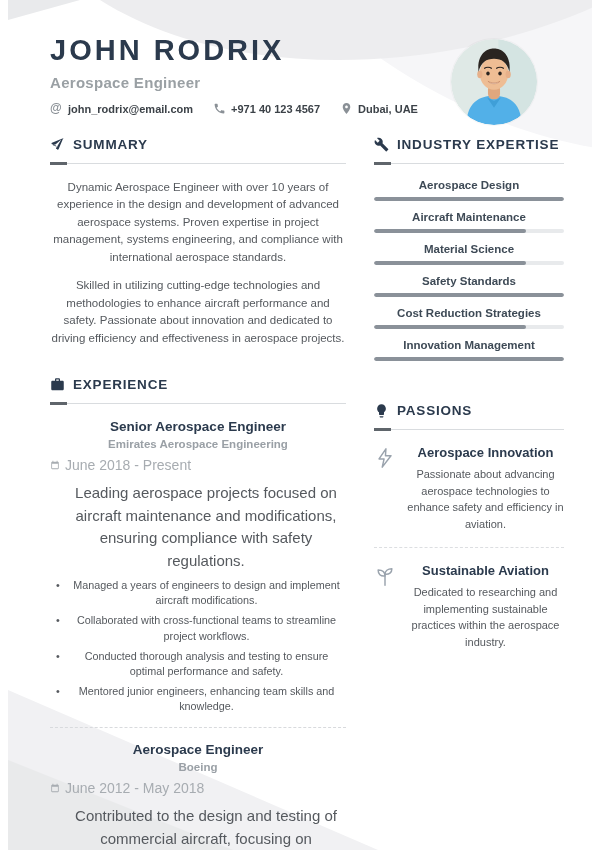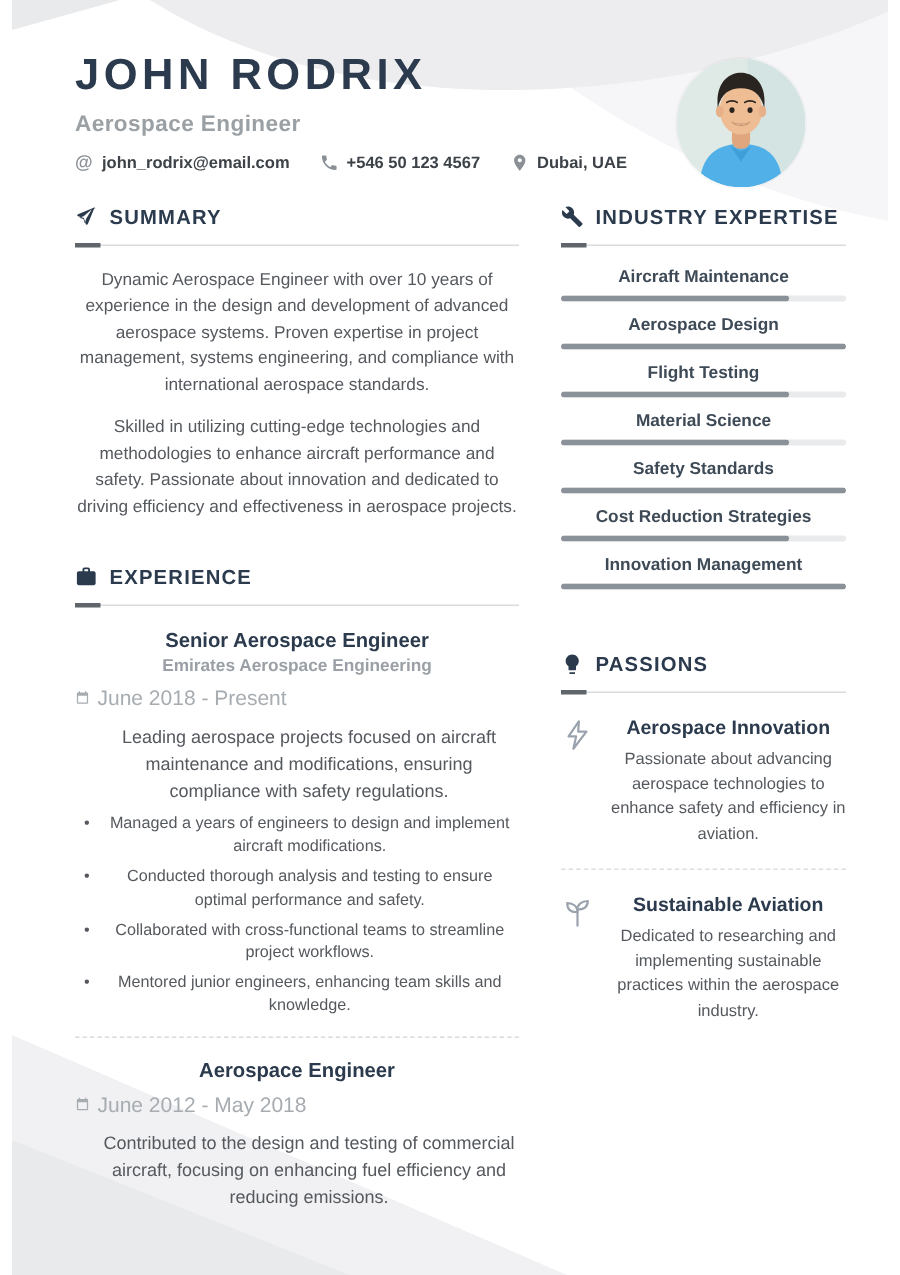--- a/index.html
+++ b/index.html
@@ -45,21 +45,21 @@
 
   
   .para { font-size:11.5px; line-height:1.52; color:#55595e; margin-bottom:11px; }
 
   
   .experience { margin-top:30px; }
   .job-title { font-size:13.5px; font-weight:bold; color:#2b3a4d; }
   .job-company { margin-top:4px; font-size:11.5px; font-weight:bold; color:#9aa0a6; }
   .job-dates { margin-top:7px; display:flex; align-items:center; gap:5px; font-size:14px; color:#a7acb1; }
   .job-dates svg { width:10px; height:10px; fill:#a7acb1; }
-  .job-desc { margin-top:9px; font-size:12px; line-height:1.5; color:#55595e;margin-left:16px; }
+  .job-desc { margin-top:9px; font-size:15px; line-height:1.5; color:#55595e;margin-left:16px; }
   .bullets { margin-top:6px; }
   .bullet { position:relative; padding-left:17px; margin-bottom:5px; font-size:10.8px; line-height:1.4; color:#55595e; }
   .bullet::before { content:"•"; position:absolute; left:6px; top:0; color:#55595e; }
   .job-divider { border:none; border-top:1px dashed #d8dadd; margin:13px 0 14px 0; }
 
   
   .skill { margin-bottom:10px; }
   .skill-label { font-size:11.5px; font-weight:600; color:#3e4a56; }
   .skill-track { margin-top:6px; height:4px; border-radius:2px; background:#e8eaec; overflow:hidden; }
   .skill-fill { height:4px; border-radius:2px; background:#8a9199; }
@@ -98,21 +98,21 @@
               <span class="at-glyph">@</span>
             </span>
           <span>john_rodrix@email.com</span>
         </div>
         <div class="contact">
           <span class="cicon">
             <svg viewBox="0 0 24 24">
                 <path d="M6.6,10.8c1.4,2.8,3.8,5.1,6.6,6.6l2.2-2.2c0.3-0.3,0.7-0.4,1-0.2c1.1,0.4,2.3,0.6,3.6,0.6c0.6,0,1,0.4,1,1V20c0,0.6-0.4,1-1,1C10.6,21,3,13.4,3,4c0-0.6,0.4-1,1-1h3.5c0.6,0,1,0.4,1,1c0,1.2,0.2,2.4,0.6,3.6c0.1,0.3,0,0.7-0.2,1L6.6,10.8z"></path>
               </svg>
           </span>
-          <span>+546 50 123 4567</span>
+          <span>+971 40 123 4567</span>
         </div>
         <div class="contact">
           <span class="cicon">
             <svg viewBox="0 0 24 24">
                 <path d="M12,2C8.1,2,5,5.1,5,9c0,5.2,7,13,7,13s7-7.8,7-13C19,5.1,15.9,2,12,2z M12,11.5c-1.4,0-2.5-1.1-2.5-2.5S10.6,6.5,12,6.5s2.5,1.1,2.5,2.5S13.4,11.5,12,11.5z"></path>
               </svg>
           </span>
           <span>Dubai, UAE</span>
         </div>
       </div>
@@ -180,30 +180,31 @@
               <span>
                 <svg viewBox="0 0 24 24">
                     <path d="M19,4h-1V2h-2v2H8V2H6v2H5C3.9,4,3,4.9,3,6v14c0,1.1,0.9,2,2,2h14c1.1,0,2-0.9,2-2V6C21,4.9,20.1,4,19,4z M19,20H5V9h14V20z"></path>
                   </svg>
               </span>
               <span>June 2018 - Present</span>
             </div>
             <p class="job-desc">Leading aerospace projects focused on aircraft maintenance and modifications, ensuring compliance with safety regulations.</p>
             <div class="bullets">
               <div class="bullet">Managed a years of engineers to design and implement aircraft modifications.</div>
+              <div class="bullet">Collaborated with cross-functional teams to streamline project workflows.</div>
               <div class="bullet">Conducted thorough analysis and testing to ensure optimal performance and safety.</div>
-              <div class="bullet">Collaborated with cross-functional teams to streamline project workflows.</div>
               <div class="bullet">Mentored junior engineers, enhancing team skills and knowledge.</div>
             </div>
           </article>
 
           <hr class="job-divider">
 
           <article>
             <div class="job-title">Aerospace Engineer</div>
+            <div class="job-company">Boeing</div>
             <div class="job-dates">
               <span>
                 <svg viewBox="0 0 24 24">
                     <path d="M19,4h-1V2h-2v2H8V2H6v2H5C3.9,4,3,4.9,3,6v14c0,1.1,0.9,2,2,2h14c1.1,0,2-0.9,2-2V6C21,4.9,20.1,4,19,4z M19,20H5V9h14V20z"></path>
                   </svg>
               </span>
               <span>June 2012 - May 2018</span>
             </div>
             <p class="job-desc">Contributed to the design and testing of commercial aircraft, focusing on enhancing fuel efficiency and reducing emissions.</p>
 
@@ -218,33 +219,27 @@
             <span class="sicon">
               <svg viewBox="0 0 24 24">
                   <path d="M22.7,19l-9.1-9.1c0.9-2.3,0.4-5-1.5-6.9c-2-2-5-2.4-7.4-1.3L9,6L6,9L1.6,4.7C0.4,7.1,0.9,10.1,2.9,12.1c1.9,1.9,4.6,2.4,6.9,1.5l9.1,9.1c0.4,0.4,1,0.4,1.4,0l2.3-2.3C23.1,20,23.1,19.4,22.7,19z"></path>
                 </svg>
             </span>
             <span class="sec-label">INDUSTRY EXPERTISE</span>
           </div>
           <div class="rule"></div>
 
           <div class="skill">
+            <div class="skill-label">Aerospace Design</div>
+            <div class="skill-track">
+                <div class="skill-fill" style="width: 100%;"></div>
+              </div>
+          </div>
+          <div class="skill">
             <div class="skill-label">Aircraft Maintenance</div>
-            <div class="skill-track">
-                <div class="skill-fill" style="width: 80%;"></div>
-              </div>
-          </div>
-          <div class="skill">
-            <div class="skill-label">Aerospace Design</div>
-            <div class="skill-track">
-                <div class="skill-fill" style="width: 100%;"></div>
-              </div>
-          </div>
-          <div class="skill">
-            <div class="skill-label">Flight Testing</div>
             <div class="skill-track">
                 <div class="skill-fill" style="width: 80%;"></div>
               </div>
           </div>
           <div class="skill">
             <div class="skill-label">Material Science</div>
             <div class="skill-track">
                 <div class="skill-fill" style="width: 80%;"></div>
               </div>
           </div>

